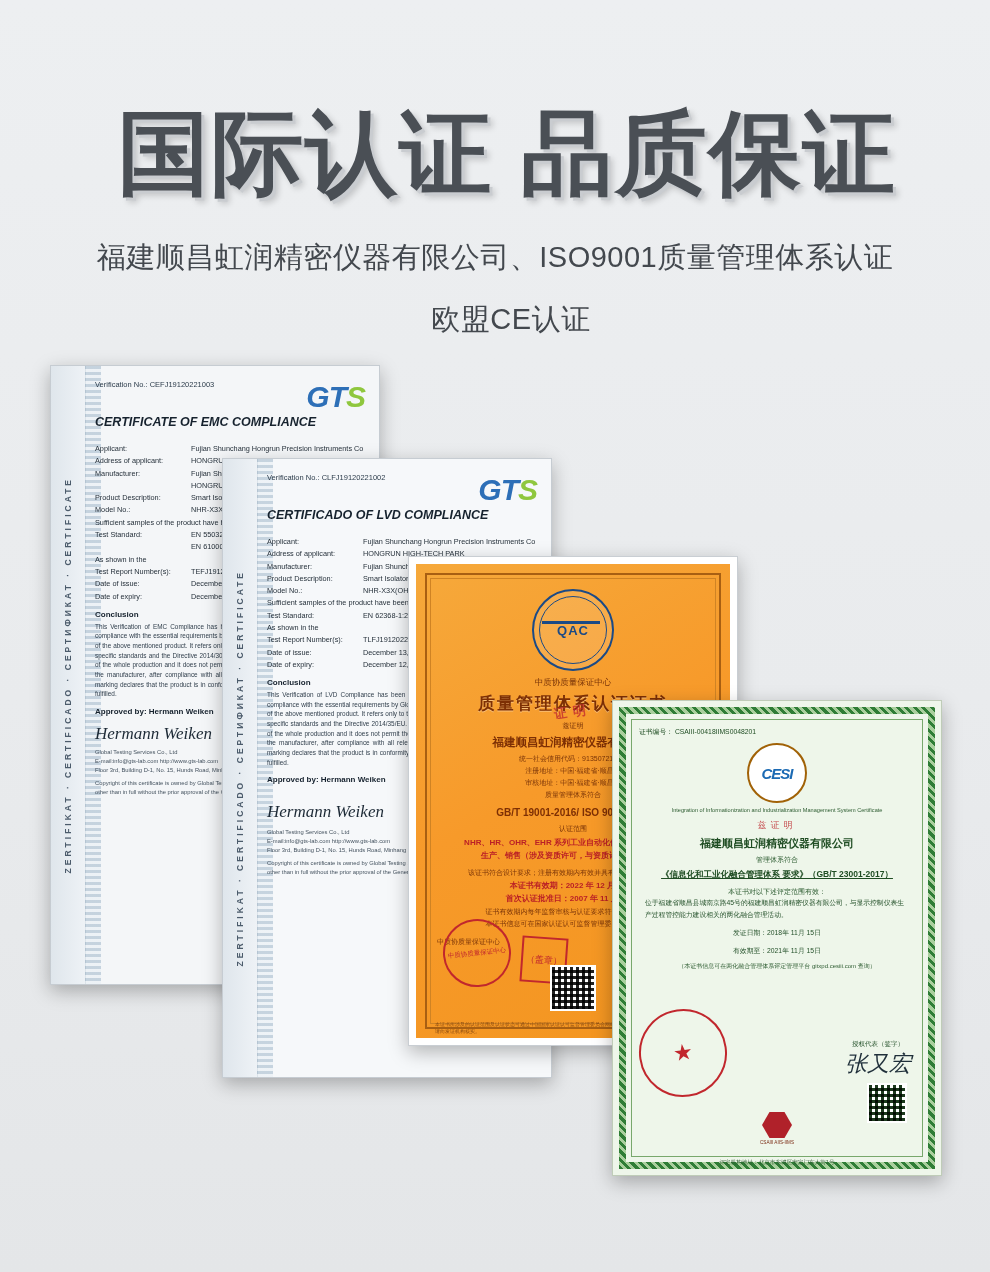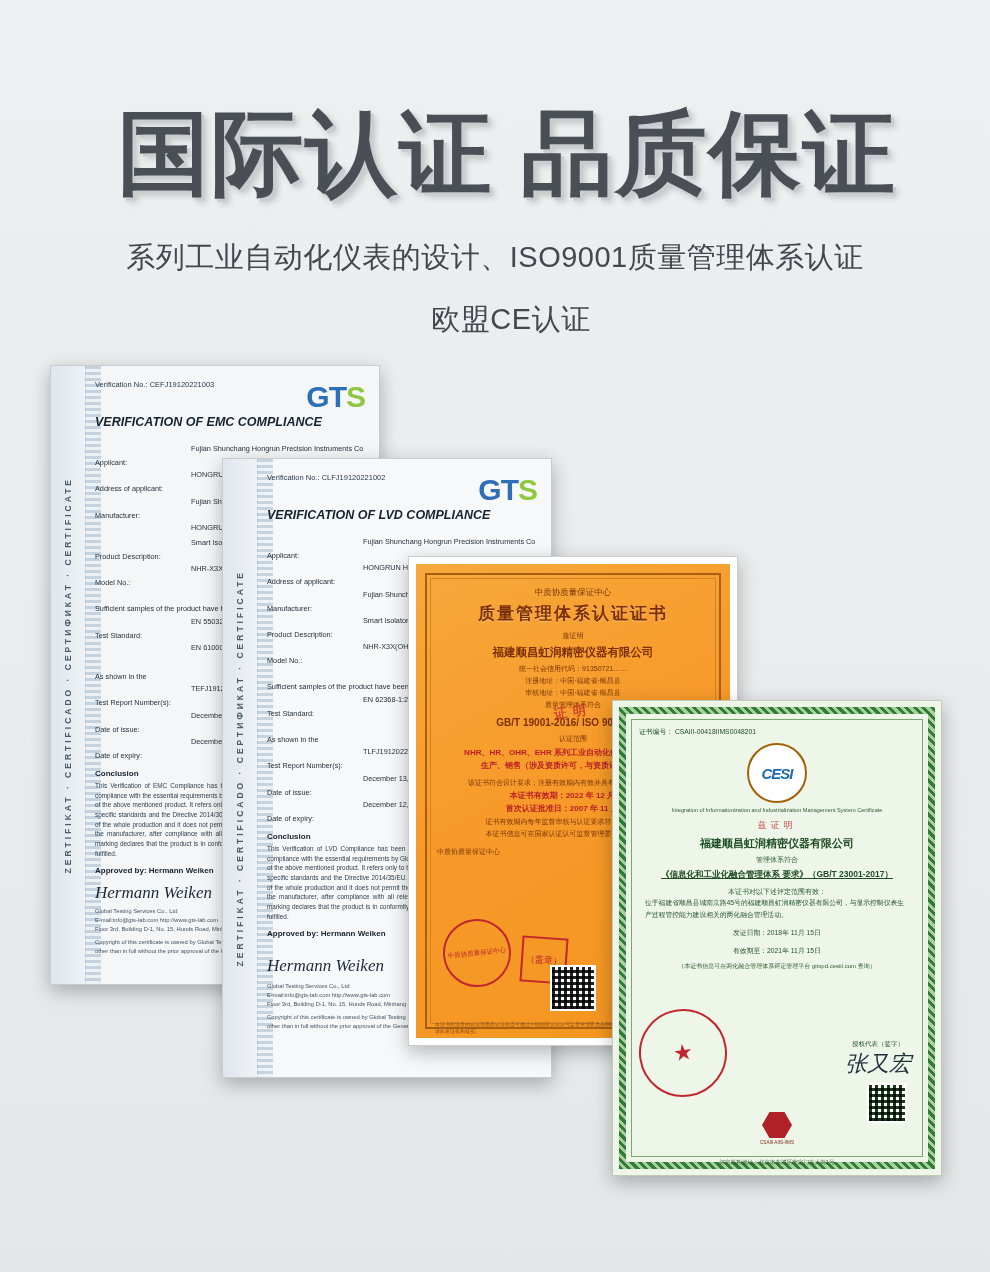--- a/index.html
+++ b/index.html
@@ -48,27 +48,27 @@
     writing-mode:vertical-rl;transform:rotate(180deg);
     font-size:8.5px;letter-spacing:3px;color:#4b5b6b;font-weight:bold;white-space:nowrap;
   }
   .c1-side2{
     position:absolute;left:34px;top:0;bottom:0;width:16px;
     background:repeating-linear-gradient(180deg,#9fb6c9 0 3px,#e7eef4 3px 6px);
     opacity:.55;
   }
   .gts-logo{
     position:absolute;right:14px;top:14px;
-    font-size:30px;font-weight:bold;color:#2d6fb7;letter-spacing:-1px;
+    font-size:30px;font-weight:bold;font-style:italic;color:#2d6fb7;letter-spacing:-1px;
   }
   .gts-logo .sw{color:#8fc73e;}
   .verno{font-size:7.5px;color:#2b3b4a;margin-bottom:26px;}
   .c1-title{font-size:12.5px;font-weight:bold;font-style:italic;color:#16222e;margin:10px 0 14px;}
   .kvrow{display:flex;font-size:7.3px;color:#26313b;line-height:1.55;margin-bottom:1px;}
-  .kvrow .k{width:96px;flex:none;margin-top:14px;}
+  .kvrow .k{width:96px;flex:none;}
   .kvrow .v{flex:1;overflow:hidden;white-space:nowrap;}
   .c1-sec{font-size:8px;font-weight:bold;color:#16222e;margin:8px 0 3px;}
   .c1-para{font-size:6.4px;color:#33414e;line-height:1.5;text-align:justify;}
   .sign{font-family:"Liberation Serif",serif;font-style:italic;font-size:17px;color:#1d2a36;margin:8px 0 2px;}
   .c1-foot{font-size:5.8px;color:#44525f;line-height:1.55;margin-top:4px;}
   .ce-mark{font-size:32px;font-weight:bold;font-family:"Liberation Serif",serif;color:#1a2630;letter-spacing:2px;}
 
   
   .cert2{left:222px;top:458px;width:330px;height:620px;background:#f6f8fa;border:1px solid #c6ccd2;}
 
@@ -173,37 +173,37 @@
   }
   .c4-cnas .t{font-size:4.6px;color:#7a2a12;}
   .c4-foot{position:absolute;left:24px;right:24px;bottom:8px;font-size:5.6px;color:#2d5c31;text-align:center;}
 </style>
 </head>
 <body>
 
 <div class="page">
 
   <div class="heading">国际认证 品质保证</div>
-  <div class="sub1">系列工业自动化仪表的设计、ISO9001质量管理体系认证</div>
+  <div class="sub1">福建顺昌虹润精密仪器有限公司、ISO9001质量管理体系认证</div>
   <div class="sub2">欧盟CE认证</div>
 
   <div class="cert cert1">
     <div class="c1-side">
       <span>ZERTIFIKAT · CERTIFICADO · СЕРТИФИКАТ · CERTIFICATE</span>
     </div>
     <div class="c1-side2"></div>
     <div class="c1-inner">
       <div class="gts-logo">
         <span>GT</span><span class="sw">S</span>
       </div>
       <div class="verno">
         <span>Verification No.:</span>
         <span>CEFJ19120221003</span>
       </div>
-      <div class="c1-title">VERIFICATION OF EMC COMPLIANCE</div>
+      <div class="c1-title">CERTIFICATE OF EMC COMPLIANCE</div>
 
       <div class="kvrow">
           <div class="k">Applicant:</div>
           <div class="v">Fujian Shunchang Hongrun Precision Instruments Co., Ltd</div>
         </div>
       <div class="kvrow">
           <div class="k">Address of applicant:</div>
           <div class="v">HONGRUN HIGH-TECH PARK</div>
         </div>
       <div class="kvrow">
@@ -270,21 +270,21 @@
     </div>
     <div class="c1-side2"></div>
     <div class="c1-inner">
       <div class="gts-logo">
         <span>GT</span><span class="sw">S</span>
       </div>
       <div class="verno">
         <span>Verification No.:</span>
         <span>CLFJ19120221002</span>
       </div>
-      <div class="c1-title">VERIFICATION OF LVD COMPLIANCE</div>
+      <div class="c1-title">CERTIFICADO OF LVD COMPLIANCE</div>
 
       <div class="kvrow">
           <div class="k">Applicant:</div>
           <div class="v">Fujian Shunchang Hongrun Precision Instruments Co., Ltd</div>
         </div>
       <div class="kvrow">
           <div class="k">Address of applicant:</div>
           <div class="v">HONGRUN HIGH-TECH PARK</div>
         </div>
       <div class="kvrow">
@@ -338,20 +338,25 @@
 Floor 3rd, Building D-1, No. 15, Hunds Road, Minhang District, Shanghai, China</div>
       <div class="c1-foot">Copyright of this certificate is owned by Global Testing Services Co., Ltd and may not be reproduced other than in full without the prior approval of the General Manager.</div>
     </div>
   </div>
 
   <div class="cert cert3">
     <div class="c3-bg"></div>
     <div class="c3-frame"></div>
     <div class="c3-frame2"></div>
     <div class="c3-body">
+      <div class="qac-seal">
+        <div class="ring"></div>
+        <div class="key"></div>
+        <div class="txt">QAC</div>
+      </div>
       <div class="c3-org">中质协质量保证中心</div>
       <div class="c3-title">质量管理体系认证证书</div>
       <div class="c3-stamp-red">证明</div>
       <div class="c3-small">兹证明</div>
       <div class="c3-company">福建顺昌虹润精密仪器有限公司</div>
       <div class="c3-line">统一社会信用代码：91350721... ...</div>
       <div class="c3-line">注册地址：中国·福建省·顺昌县</div>
       <div class="c3-line">审核地址：中国·福建省·顺昌县</div>
       <div class="c3-line">质量管理体系符合</div>
       <div class="c3-std">GB/T 19001-2016/ ISO 9001:2015</div>

